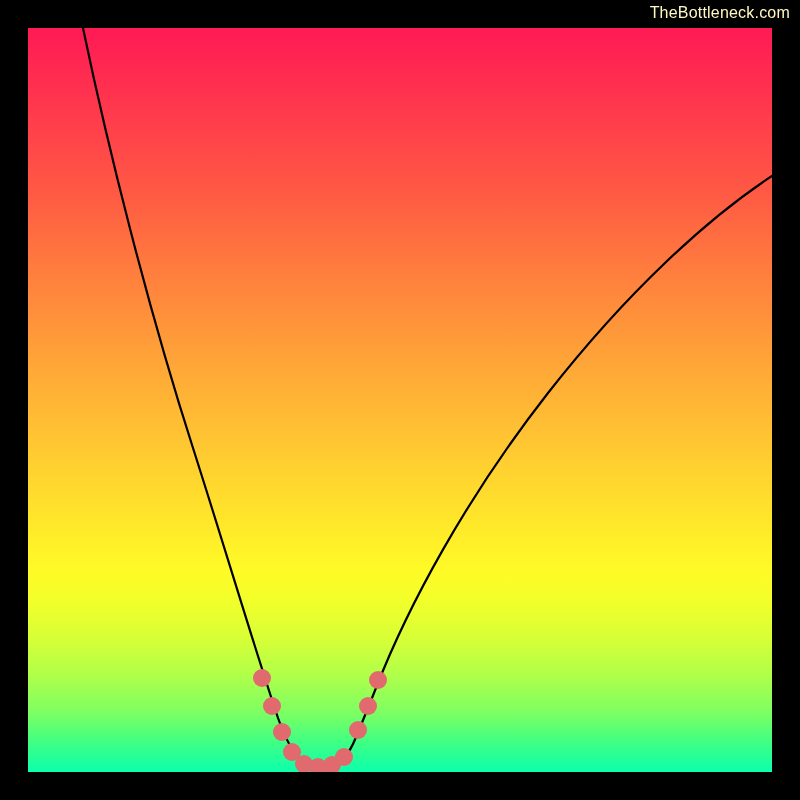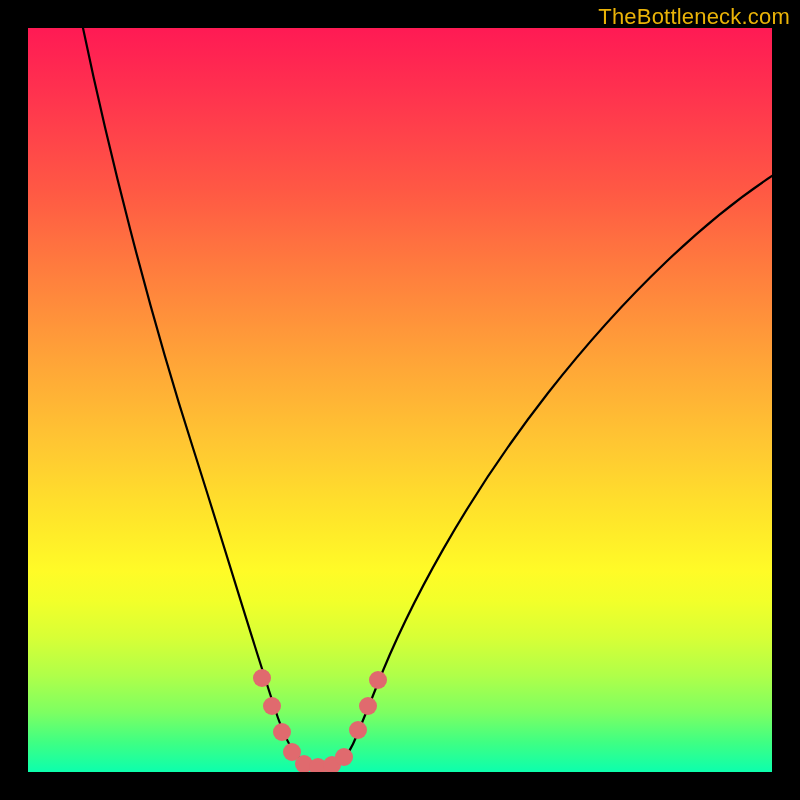--- a/index.html
+++ b/index.html
@@ -32,22 +32,22 @@
       #b0ff49 87%,
       #7dff62 92%,
       #3fff83 96%,
       #0cffad 100%
     );
   }
   .watermark {
     position: absolute;
     top: 4px;
     right: 10px;
-    color: #eab308;
-    font-size: 22px;
+    color: #fef9c3;
+    font-size: 16px;
     font-weight: 500;
     letter-spacing: 0.2px;
     user-select: none;
   }
   svg.curve {
     position: absolute;
     left: 0;
     top: 0;
     width: 744px;
     height: 744px;

